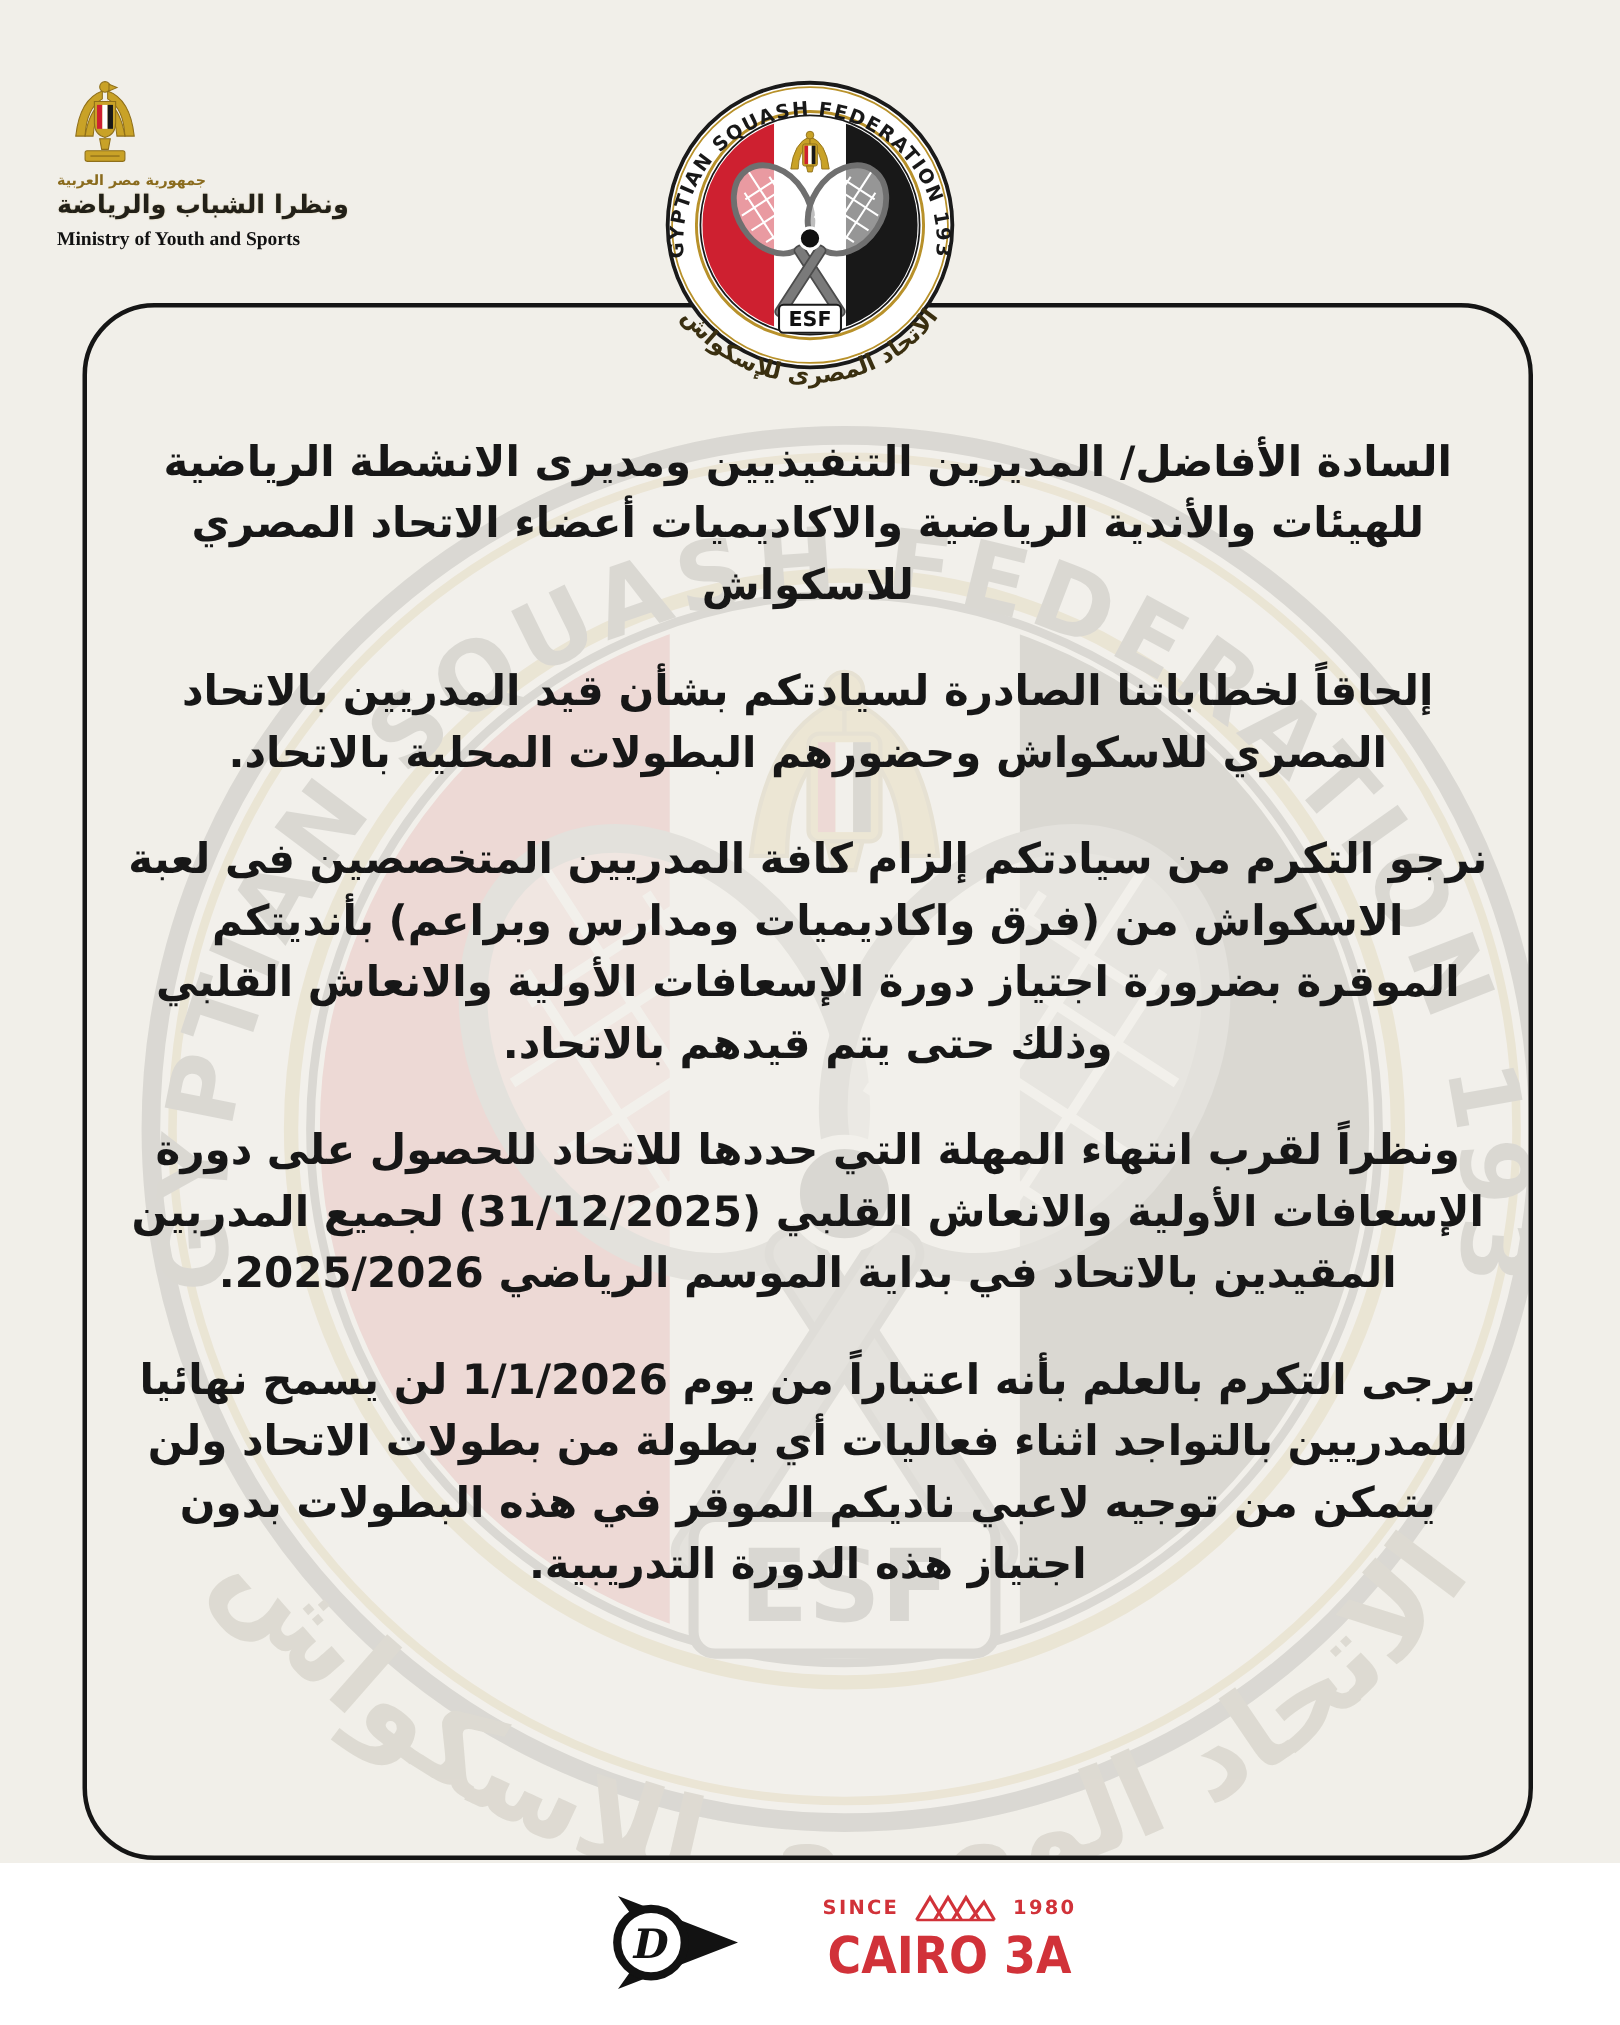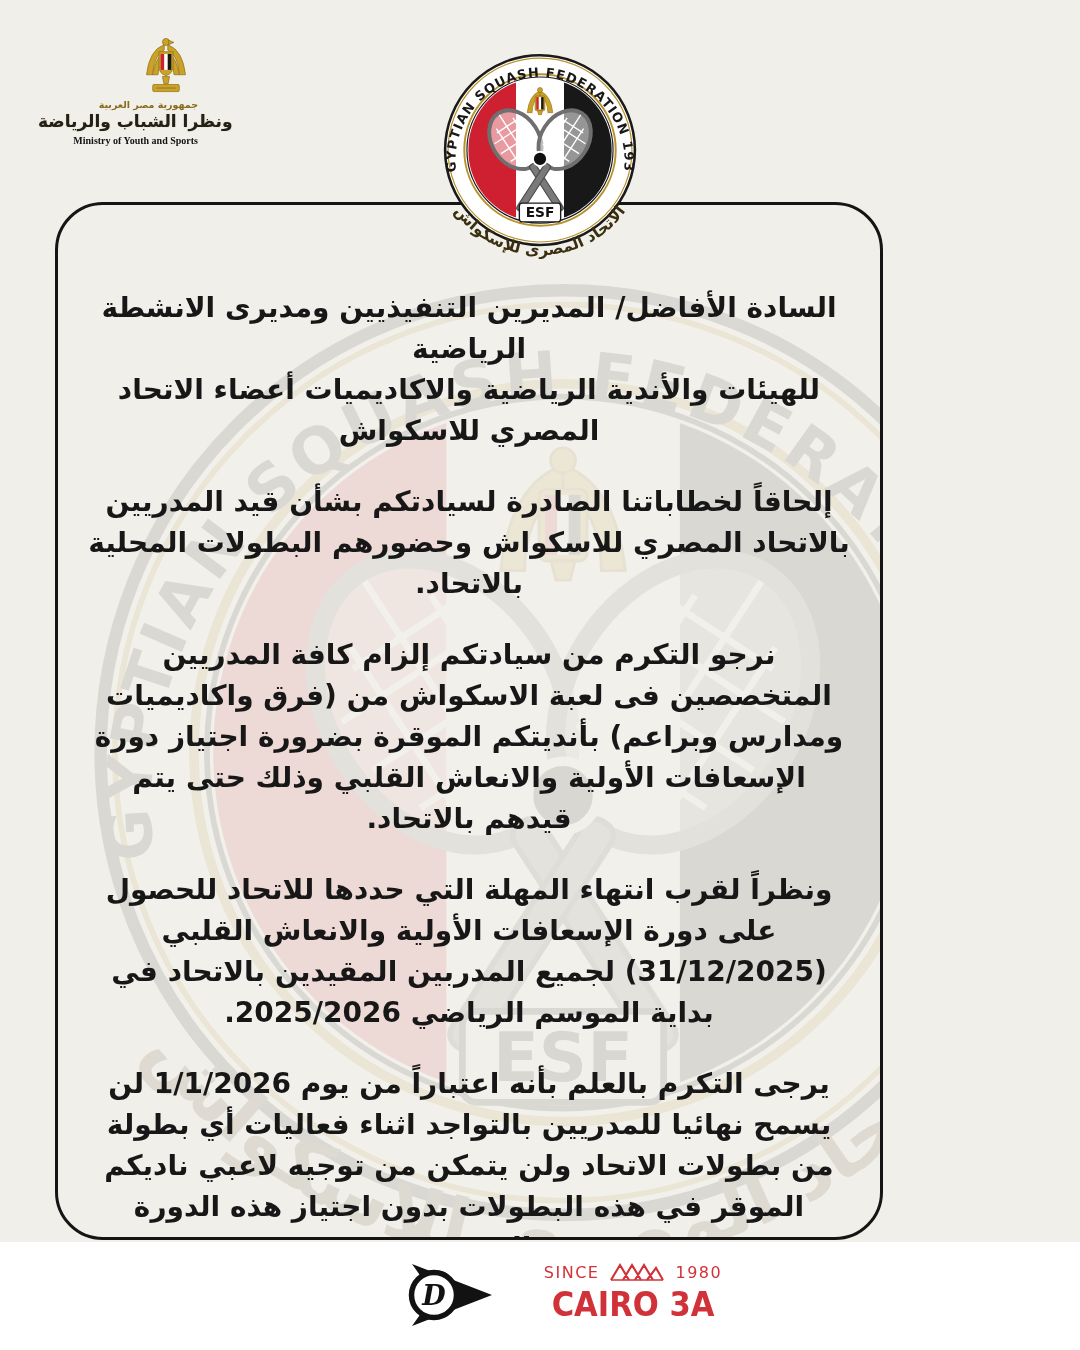--- a/index.html
+++ b/index.html
@@ -10,47 +10,47 @@
     font-family:"DejaVu Sans", sans-serif;
     overflow:hidden;
   }
   .poster {
     position:absolute; left:0; top:0;
     width:1080px; height:1242px;
     background:#f1efe9;
   }
   
   .ministry {
-    position:absolute; left:38px; top:34px; width:160px;
-    text-align:right;
+    position:absolute; left:38px; top:50px; width:160px;
+    text-align:left;
   }
   .ministry .eagle-wrap { height:62px; }
   .ministry .republic-line {
     font-size:9.5px; font-weight:bold; color:#8a6b1d;
     margin-top:3px; white-space:nowrap; letter-spacing:1px;
   }
   .ministry .name-ar {
     font-size:17px; font-weight:bold; color:#222018;
     margin-top:1px; white-space:nowrap;
     text-shadow:0 0 1px rgba(138,107,29,.45);
   }
   .ministry .name-en {
     font-family:"Liberation Serif", serif;
-    font-size:10px; font-weight:bold; color:#121212;
+    font-size:13px; font-weight:bold; color:#121212;
     margin-top:4px; white-space:nowrap;
   }
   
   .esf-header {
     position:absolute; left:422px; top:30px;
     width:236px; height:246px; z-index:5;
   }
   
   .card {
     position:absolute; left:55px; top:202px;
-    width:828px; height:1038px;
+    width:967px; height:1038px;
     border:3.5px solid #151515;
     border-radius:48px;
     overflow:hidden;
     z-index:2;
   }
   .watermark {
     position:absolute; left:-70px; top:-37px;
     width:1150px; height:1198px;
     opacity:0.1; pointer-events:none;
   }
@@ -73,21 +73,21 @@
   }
   .dunlop { position:absolute; left:398px; top:14px; }
   .cairo {
     position:absolute; left:518px; top:20px; width:230px;
     text-align:center; color:#d13239;
   }
   .cairo .top-row {
     display:flex; align-items:center; justify-content:center; gap:9px;
   }
   .cairo .since, .cairo .year {
-    font-size:16px; font-weight:normal; letter-spacing:1.5px; color:#d13239;
+    font-size:13px; font-weight:bold; letter-spacing:1.5px; color:#d13239;
   }
   .cairo .brand {
     margin-top:2px;
     font-size:34px; font-weight:bold; letter-spacing:0px;
     transform:scaleX(.9); transform-origin:center;
     white-space:nowrap;
   }
 </style>
 </head>
 <body>

